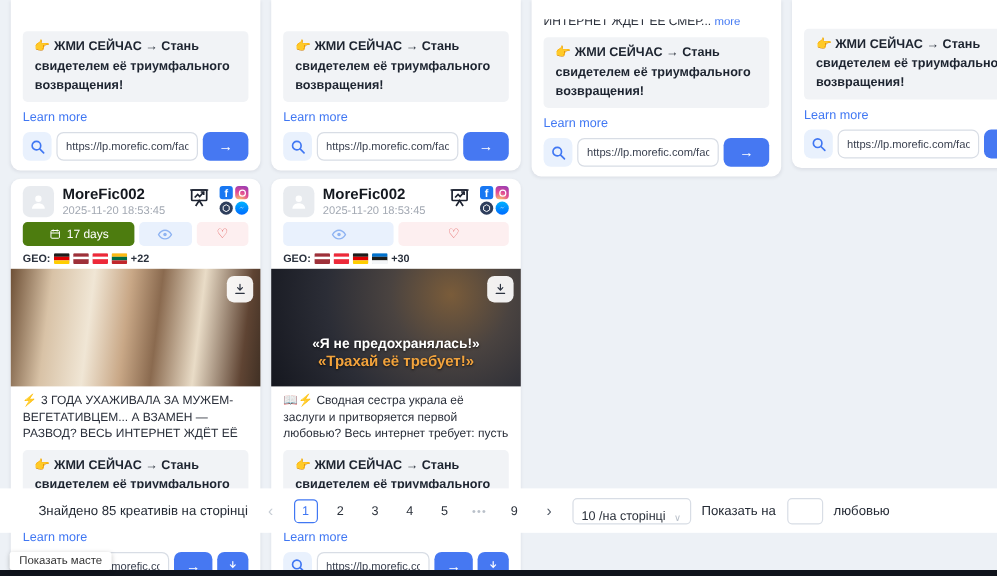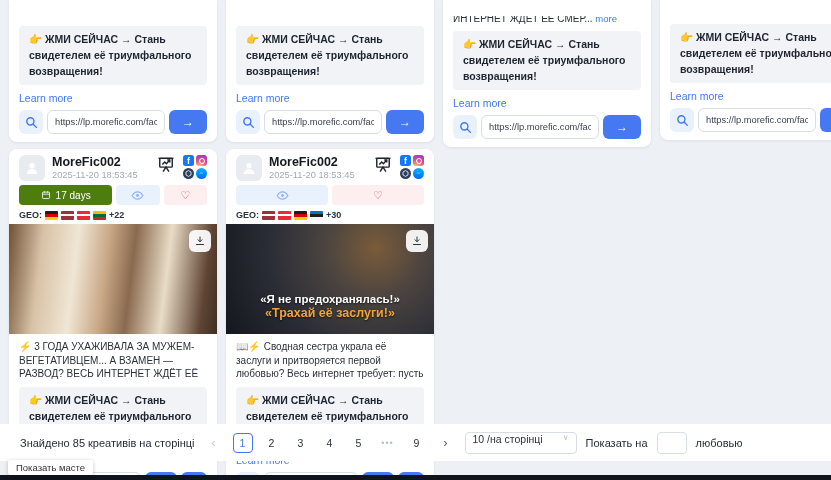--- a/index.html
+++ b/index.html
@@ -38,35 +38,35 @@
   .eye-btn{flex:1;height:20px;background:#e9f1fd;border:none;border-radius:4px;display:flex;align-items:center;justify-content:center}
   .heart-btn{flex:1;height:20px;background:#fdeff0;border:none;border-radius:4px;display:flex;align-items:center;justify-content:center;color:#e25c5c;font-size:11px;line-height:11px}
   .geo-row{display:flex;align-items:center;gap:3px;margin-top:5px;font-size:9px;font-weight:bold;color:#2a313d;height:10px}
   .flag{width:13px;height:9px;border-radius:1px;overflow:hidden;display:flex;flex-direction:column;box-shadow:inset 0 0 0 .5px rgba(0,0,0,.15);flex:none}
   .flag i{flex:1;display:block}
   .f-de i:nth-child(1){background:#1d1d1b}.f-de i:nth-child(2){background:#dd0000}.f-de i:nth-child(3){background:#ffce00}
   .f-lv i:nth-child(1){background:#9e3039;flex:1.4}.f-lv i:nth-child(2){background:#fff;flex:.6}.f-lv i:nth-child(3){background:#9e3039;flex:1.4}
   .f-at i:nth-child(1){background:#ed2939}.f-at i:nth-child(2){background:#fff;flex:.7}.f-at i:nth-child(3){background:#ed2939}
   .f-lt i:nth-child(1){background:#fdb913}.f-lt i:nth-child(2){background:#006a44}.f-lt i:nth-child(3){background:#c1272d}
   .f-ee i:nth-child(1){background:#0072ce}.f-ee i:nth-child(2){background:#1d1d1b}.f-ee i:nth-child(3){background:#f4f6f8}
-  .creative{position:relative;height:110px;margin:4px -10px 0;overflow:hidden}
+  .creative{position:relative;height:98px;margin:4px -10px 0;overflow:hidden}
   .img1{background:linear-gradient(97deg,#6e5036 0%,#d8c2a6 16%,#f0e6d5 32%,#c9a887 46%,#8a6a4f 58%,#e9dcc7 74%,#5f4433 92%,#403024 100%)}
   .img2{background:radial-gradient(circle at 72% 22%,#7a5c3a 0%,#4a4340 30%,#2b2d36 62%,#15171f 100%)}
   .img-dl{position:absolute;top:6px;right:6px;width:22px;height:22px;border-radius:6px;background:rgba(255,255,255,.92);border:none;display:flex;align-items:center;justify-content:center}
   .caption{position:absolute;left:0;right:0;bottom:14px;text-align:center}
   .cap1{font-size:11.5px;font-weight:bold;color:#fff;text-shadow:0 1px 2px rgba(0,0,0,.7)}
   .cap2{font-size:12.5px;font-weight:bold;color:#f2a33c;text-shadow:0 1px 2px rgba(0,0,0,.7);margin-top:1px}
   .body-text{margin-top:6px;font-size:10px;color:#2a2f3a;line-height:1.33;max-height:41px;overflow:hidden}
   .more-link{color:#4077f3;text-decoration:none;font-size:9.5px}
-  .pagebar{position:absolute;left:0;right:0;top:424px;height:37px;background:#fff;display:flex;align-items:center;gap:9px;padding-left:20px;font-size:11px;color:#262c36;z-index:5}
+  .pagebar{position:absolute;left:0;right:0;top:407px;height:37px;background:#fff;display:flex;align-items:center;gap:9px;padding-left:32px;font-size:11px;color:#262c36;z-index:5}
   .pg{min-width:20px;height:20px;border-radius:4px;display:flex;align-items:center;justify-content:center;font-size:10.5px;color:#2b313b}
   .pg.active{border:1px solid #4077f3;color:#4077f3;background:#fff}
   .pg-prev{color:#c6ccd4;font-size:13px}.pg-next{color:#565e6a;font-size:13px}
   .pg-dots{color:#b9c0c9;letter-spacing:1px;font-size:9px}
-  .per-page{height:22px;border:1px solid #d8dde5;border-radius:4px;display:flex;align-items:flex-start;gap:20px;padding:0 7px;font-size:10.5px;color:#2b313b;background:#fff}
+  .per-page{height:22px;border:1px solid #d8dde5;border-radius:4px;display:flex;align-items:flex-end;gap:7px;padding:0 7px;font-size:10.5px;color:#2b313b;background:#fff}
   .chev{color:#b9c0c9;font-size:8px}
   .goto-input{width:30px;height:22px;border:1px solid #d8dde5;border-radius:4px;background:#fff}
   .menu-tip{position:absolute;left:8px;top:460px;background:#fff;box-shadow:0 1px 4px rgba(0,0,0,.22);border-radius:2px;padding:2px 8px;font-size:9.5px;color:#333;z-index:7}
   .bottom-strip{position:absolute;left:0;right:0;bottom:0;height:5px;background:#10141c;z-index:6}
 </style>
 </head>
 <body>
 
 <div class="page">
 
@@ -290,21 +290,21 @@
         <span>+30</span>
       </div>
       <div class="creative img2">
         <button class="img-dl">
             <svg width="12" height="12" viewBox="0 0 24 24" fill="none" stroke="#2c3340" stroke-width="2" stroke-linecap="round">
               <path d="M12 4v9M8 9.5l4 4 4-4M5 19h14"></path>
             </svg>
           </button>
         <div class="caption">
           <div class="cap1">«Я не предохранялась!»</div>
-          <div class="cap2">«Трахай её заслуги!»</div>
+          <div class="cap2">«Трахай её требует!»</div>
         </div>
       </div>
       <div class="body-text"><span>📖⚡ Сводная сестра украла её заслуги и притворяется первой любовью? Весь интернет требует: пусть масте... </span><a class="more-link" href="#">more</a></div>
       <div class="cta mt6">👉 ЖМИ СЕЙЧАС → Стань свидетелем её триумфального возвращения!</div>
       <a class="learn" href="#">Learn more</a>
       <div class="url-row">
         <button class="icon-btn">
             <svg width="13" height="13" viewBox="0 0 16 16">
               <circle cx="6.6" cy="6.6" r="4.4" fill="none" stroke="#4077f3" stroke-width="1.7"></circle>
               <line x1="10.2" y1="10.2" x2="14" y2="14" stroke="#4077f3" stroke-width="1.7" stroke-linecap="round"></line>

